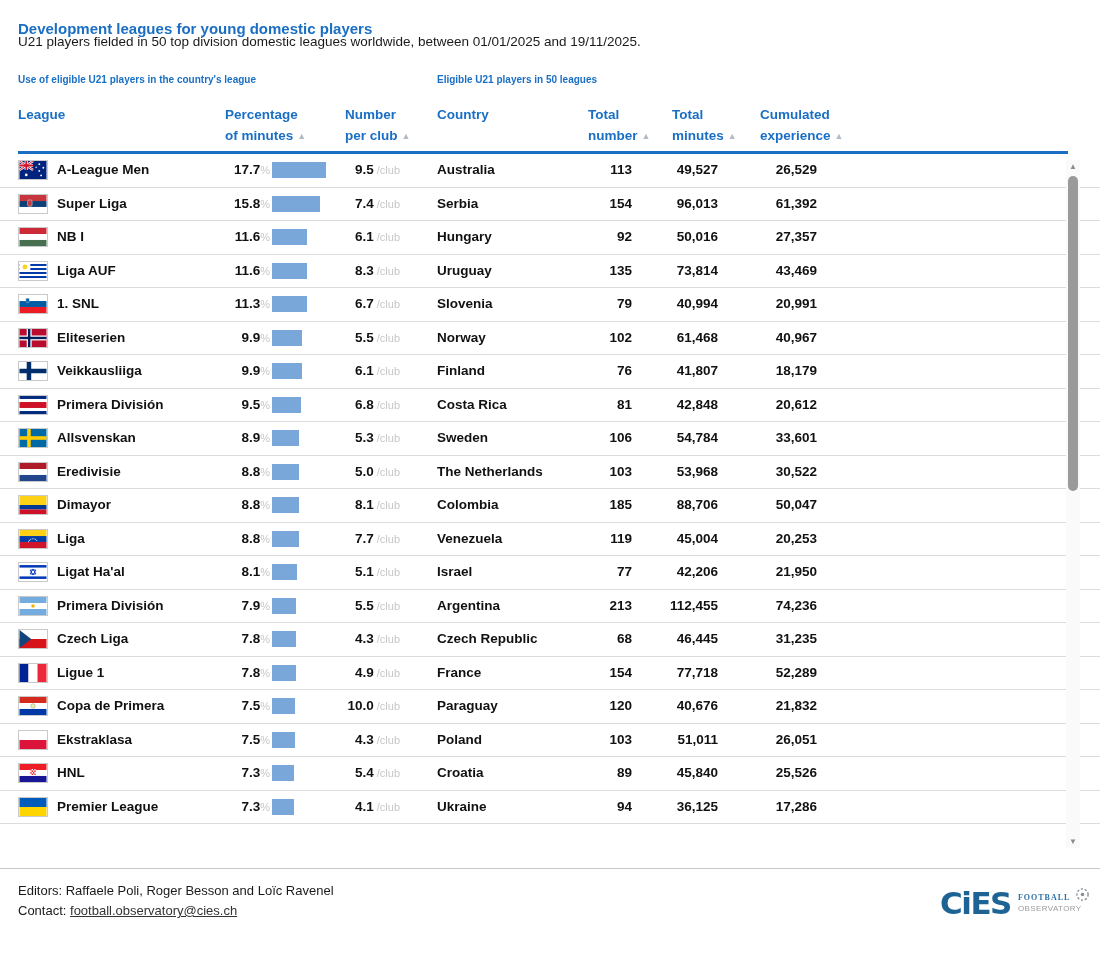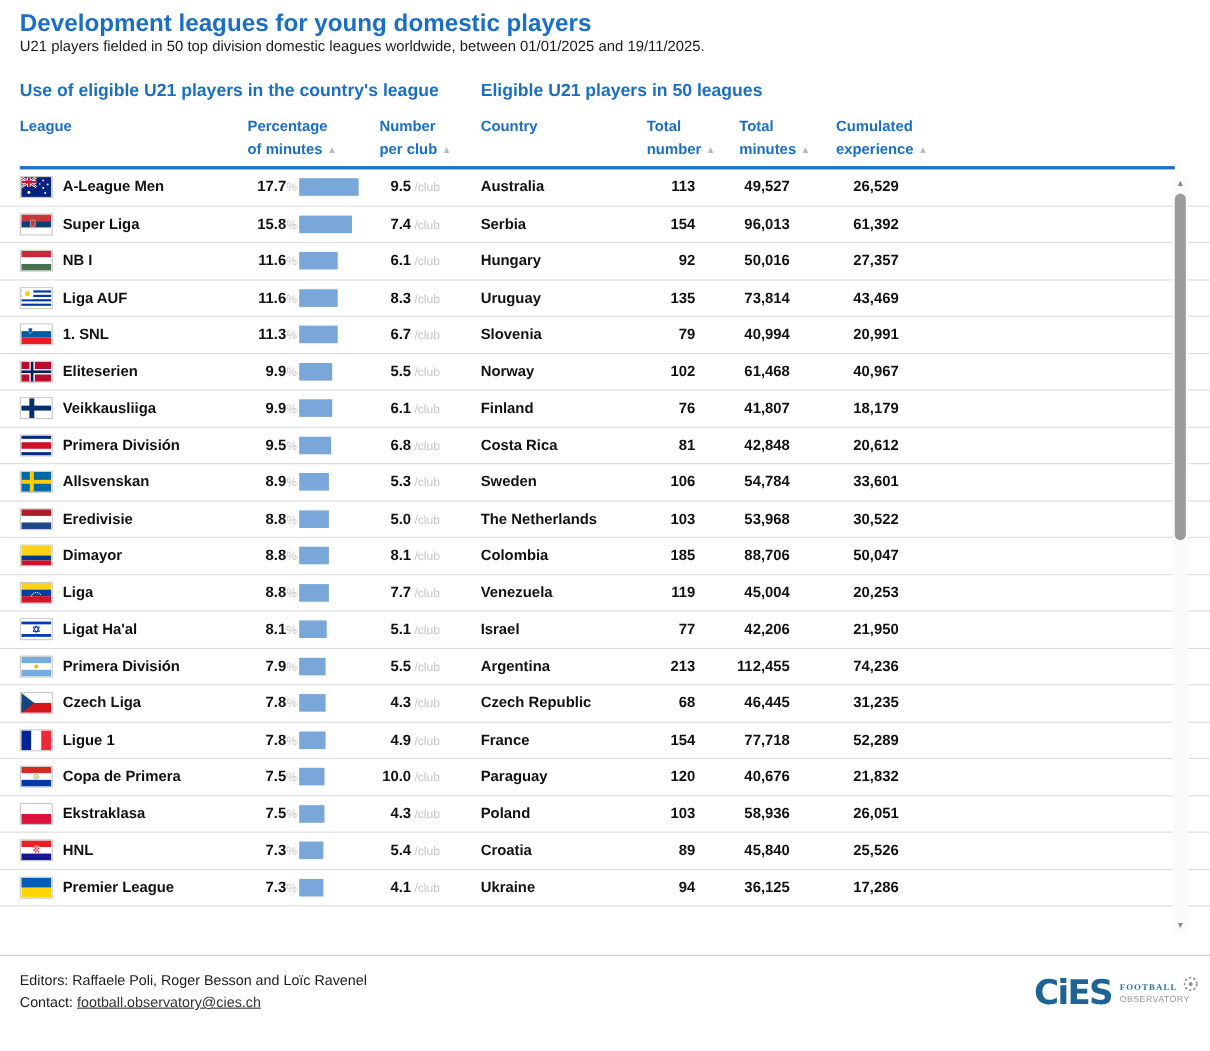--- a/index.html
+++ b/index.html
@@ -1,22 +1,22 @@
 <!DOCTYPE html>
 <html><head>
 <meta charset="utf-8">
 <style>
   html,body{margin:0;padding:0;background:#fff;}
   body{font-family:"Liberation Sans","DejaVu Sans",sans-serif;color:#1a1a1a;}
   #app{position:relative;width:1100px;height:955px;background:#fff;overflow:hidden;}
 
-  .page-title{position:absolute;left:18px;top:8px;font-size:22px;font-weight:bold;color:#1a6fc4;}
+  .page-title{position:absolute;left:18px;top:20px;font-size:15px;font-weight:bold;color:#1a6fc4;}
   .page-subtitle{position:absolute;left:18px;top:34px;font-size:13.5px;color:#1a1a1a;}
 
-  .section-hdr{position:absolute;top:74px;font-size:16px;font-weight:bold;color:#1a6fc4;}
+  .section-hdr{position:absolute;top:74px;font-size:10px;font-weight:bold;color:#1a6fc4;}
   .sh-left{left:18px;} .sh-right{left:437px;}
 
   .hdr{position:absolute;top:104px;font-size:13.5px;font-weight:bold;color:#1a6fc4;line-height:21px;cursor:pointer;white-space:nowrap;}
   .h-league{left:18px;} .h-pct{left:225px;} .h-club{left:345px;} .h-country{left:437px;}
   .h-tnum{left:588px;} .h-tmin{left:672px;} .h-cum{left:760px;}
   .arrow{color:#b3bcc4;font-size:9px;margin-left:4px;vertical-align:1px;}
 
   .hdr-rule{position:absolute;left:18px;top:151px;width:1050px;height:3px;background:#1a6fc4;}
 
   #table-body{position:absolute;left:0;top:154px;width:1100px;}
@@ -430,21 +430,21 @@
             <rect width="30" height="10" fill="#fff"></rect>
             <rect y="10" width="30" height="10" fill="#dc143c"></rect>
           </svg>
         </span>
         <span class="league">Ekstraklasa</span>
         <span class="pct">7.5<i class="unit">%</i></span>
         <span class="bar" style="width:22.9px;background:#79a7d9"></span>
         <span class="perclub">4.3<i class="unit"> /club</i></span>
         <span class="country">Poland</span>
         <span class="num n1">103</span>
-        <span class="num n2">58,936</span>
+        <span class="num n2">51,011</span>
         <span class="num n3">26,051</span>
       </div>
       <div class="row">
         <span class="flag">
           <svg viewBox="0 0 30 20">
             <rect width="30" height="6.7" fill="#ee1c25"></rect>
             <rect y="6.7" width="30" height="6.6" fill="#fff"></rect>
             <rect y="13.3" width="30" height="6.7" fill="#171796"></rect>
             <g>
               <rect x="12" y="5.5" width="6" height="7" fill="#fff" rx="1"></rect>

